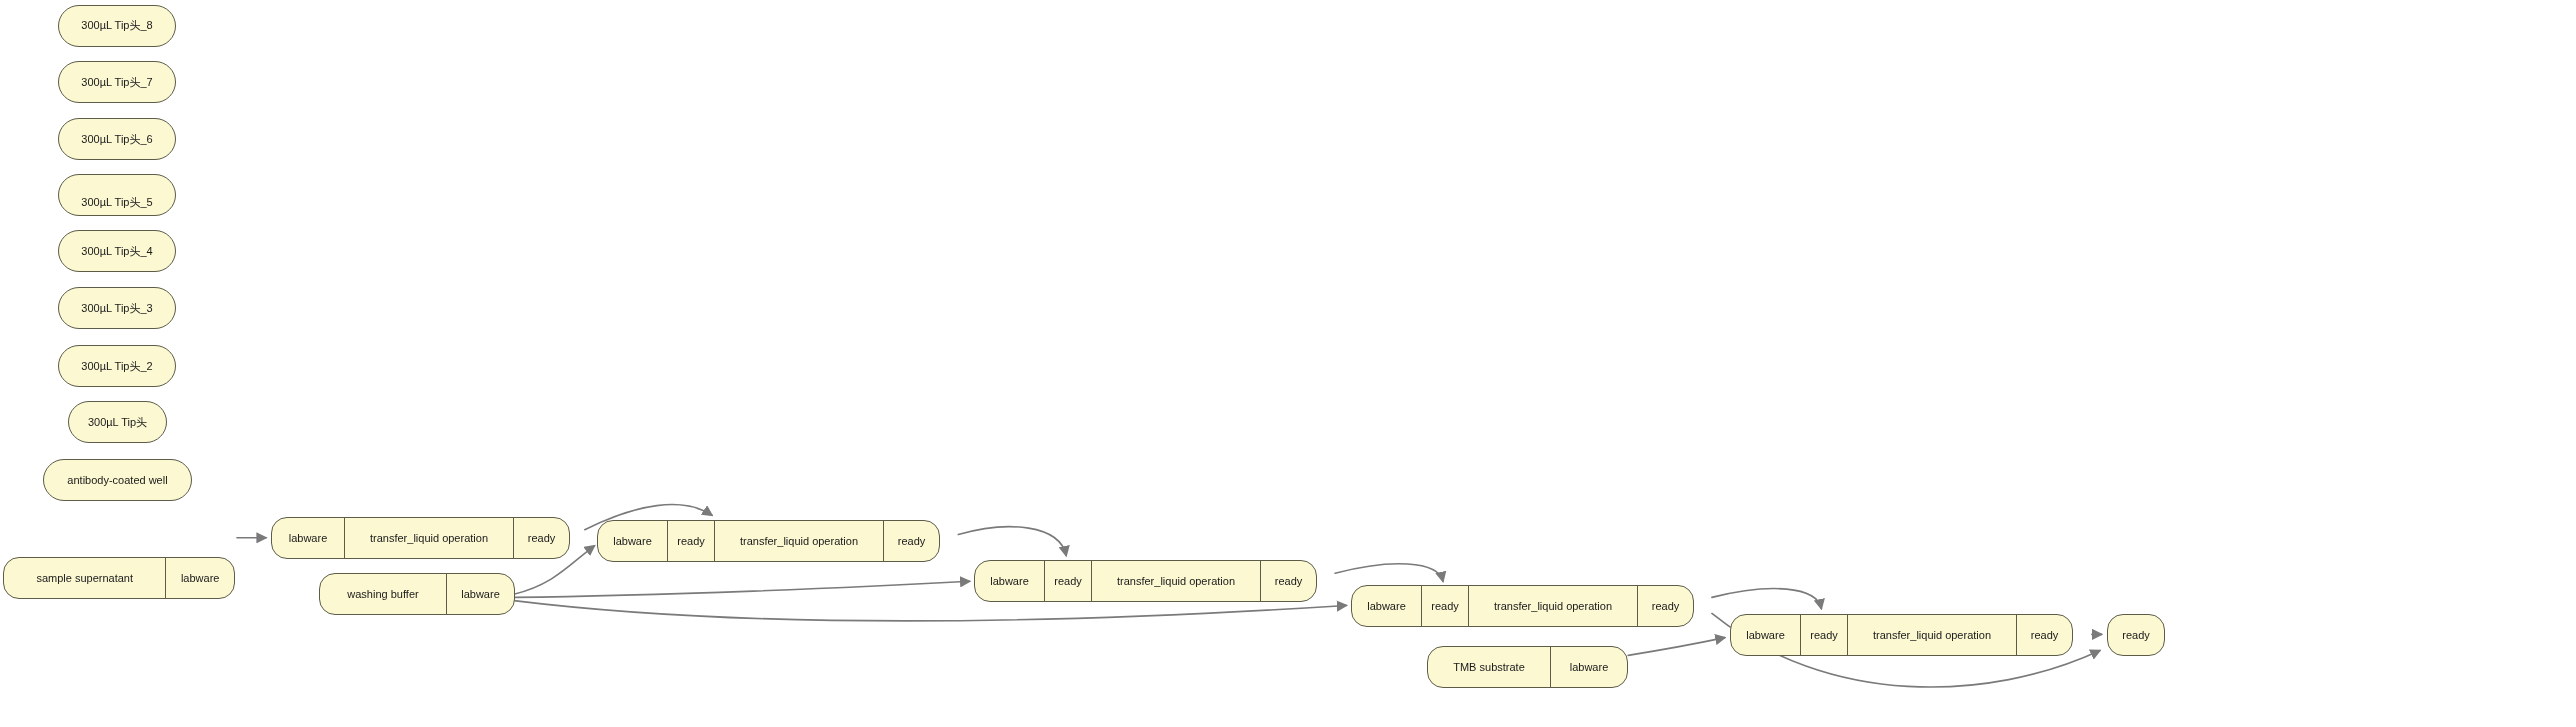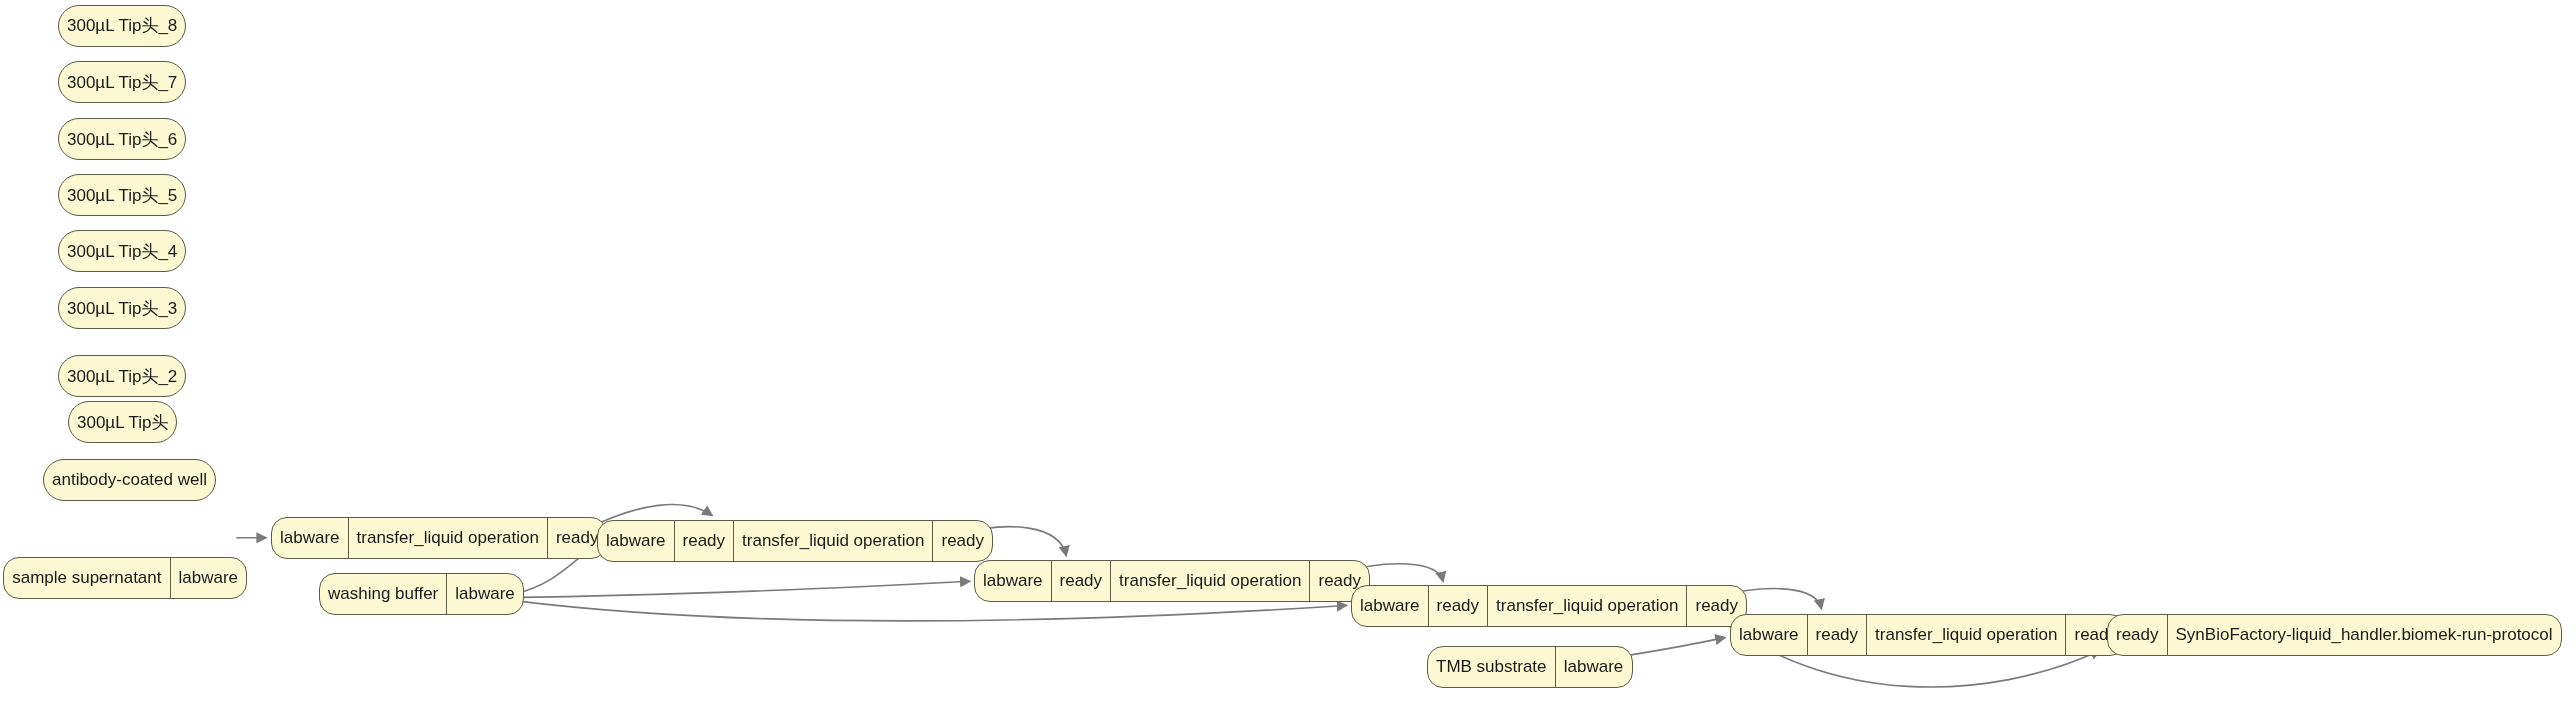--- a/index.html
+++ b/index.html
@@ -27,21 +27,21 @@
   }
   svg.layer { pointer-events: none; }
   .node {
     position: absolute;
     display: inline-flex;
     align-items: stretch;
     height: 42px;
     background: var(--node-fill);
     border: 1.6px solid var(--node-border);
     white-space: nowrap;
-    font-size: 17px;
+    font-size: 11px;
   }
   .node.stadium { border-radius: 21px; }
   .node.record  { border-radius: 16px; }
   .cell {
     display: flex;
     align-items: center;
     justify-content: center;
     padding: 0 8px;
     height: 100%;
   }
@@ -80,29 +80,29 @@
       <div class="node stadium" style="left: 58px; top: 4.8px;">
         <div class="cell" style="min-width: 116px;">300µL Tip头_8</div>
       </div>
       <div class="node stadium" style="left: 58px; top: 61px;">
         <div class="cell" style="min-width: 116px;">300µL Tip头_7</div>
       </div>
       <div class="node stadium" style="left: 58px; top: 118px; text-align: center;">
         <div class="cell" style="min-width: 116px;">300µL Tip头_6</div>
       </div>
       <div class="node stadium" style="left: 58px; top: 174px;">
-        <div class="cell" style="min-width: 116px;">300µL Tip头_5</div>
+        <div class="cell" style="min-width: 116px; margin-top: 7px;">300µL Tip头_5</div>
       </div>
       <div class="node stadium" style="left: 58px; top: 230px;">
         <div class="cell" style="min-width: 116px;">300µL Tip头_4</div>
       </div>
       <div class="node stadium" style="left: 58px; top: 287px;">
         <div class="cell" style="min-width: 116px;">300µL Tip头_3</div>
       </div>
-      <div class="node stadium" style="left: 58px; top: 355px;">
+      <div class="node stadium" style="left: 58px; top: 345px;">
         <div class="cell" style="min-width: 116px;">300µL Tip头_2</div>
       </div>
       <div class="node stadium" style="left: 68px; top: 401px;">
         <div class="cell" style="min-width: 97px;">300µL Tip头</div>
       </div>
       <div class="node stadium" style="left: 43px; top: 459px;">
         <div class="cell" style="min-width: 147px;">antibody-coated well</div>
       </div>
       <div class="node record" style="left: 3.2px; top: 517px; margin-top: 40px;">
         <div class="cell" style="min-width: 161px;">sample supernatant</div>
@@ -140,17 +140,16 @@
         <div class="cell" style="min-width: 77px;">labware</div>
       </div>
       <div class="node record" style="left: 1730px; top: 614px;">
         <div class="cell" style="min-width: 69px;">labware</div>
         <div class="cell" style="min-width: 47px;">ready</div>
         <div class="cell" style="min-width: 169px;">transfer_liquid operation</div>
         <div class="cell" style="min-width: 56px;">ready</div>
       </div>
       <div class="node record" style="left: 2107px; top: 614px;">
         <div class="cell" style="min-width: 56px;">ready</div>
-        <div class="cell" style="min-width: 358px;">SynBioFactory-liquid_handler.biomek-run-protocol</div>
       </div>
     </div>
 </div>
 
 
 </body></html>

